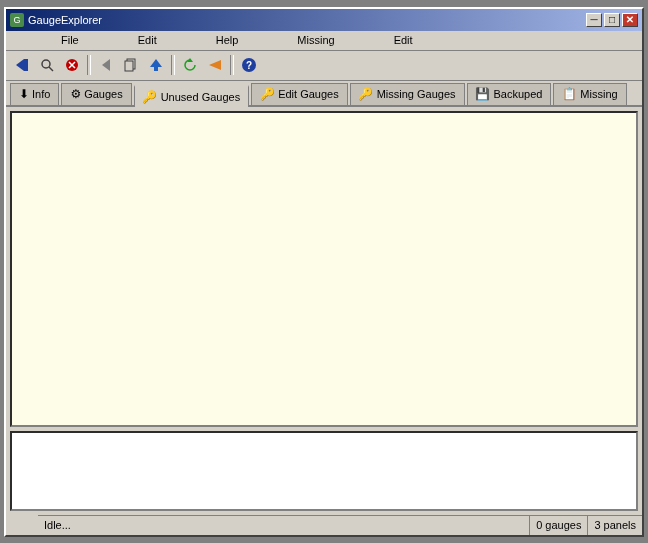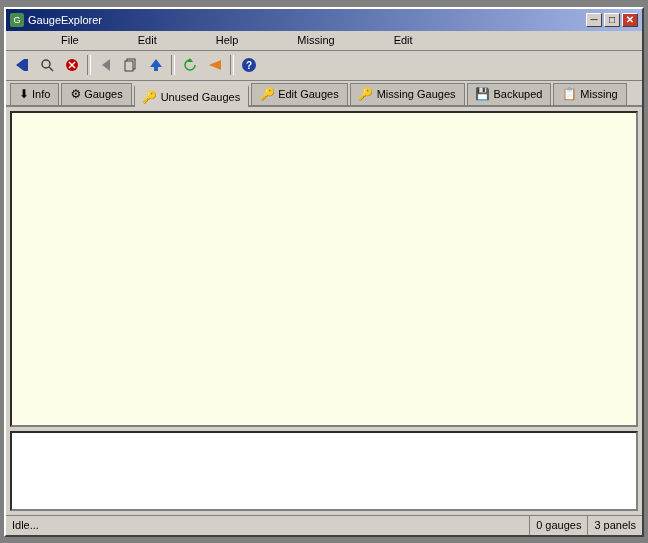--- a/index.html
+++ b/index.html
@@ -175,20 +175,21 @@
       margin: 0 4px 4px 4px;
       overflow: auto;
     }
     .status-bar {
       height: 20px;
       background: #d4d0c8;
       display: flex;
       align-items: center;
       border-top: 1px solid #808080;
       flex-shrink: 0;
+      margin-left: 32px;
     }
     .status-segment {
       display: flex;
       align-items: center;
       padding: 0 6px;
       height: 100%;
       font-size: 11px;
       border-right: 1px solid #808080;
     }
     .status-segment:first-child {

